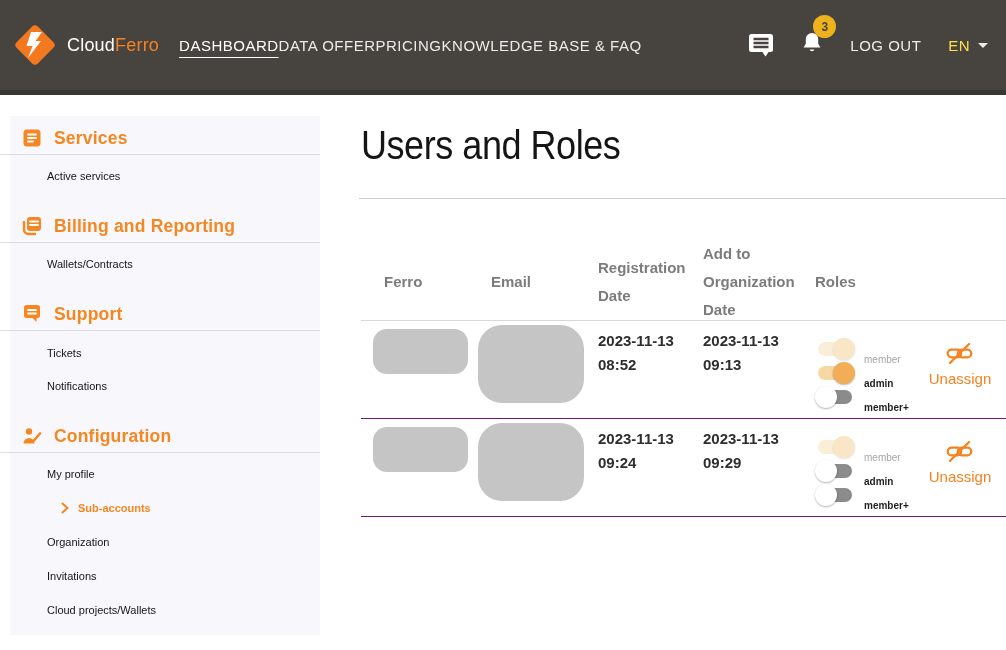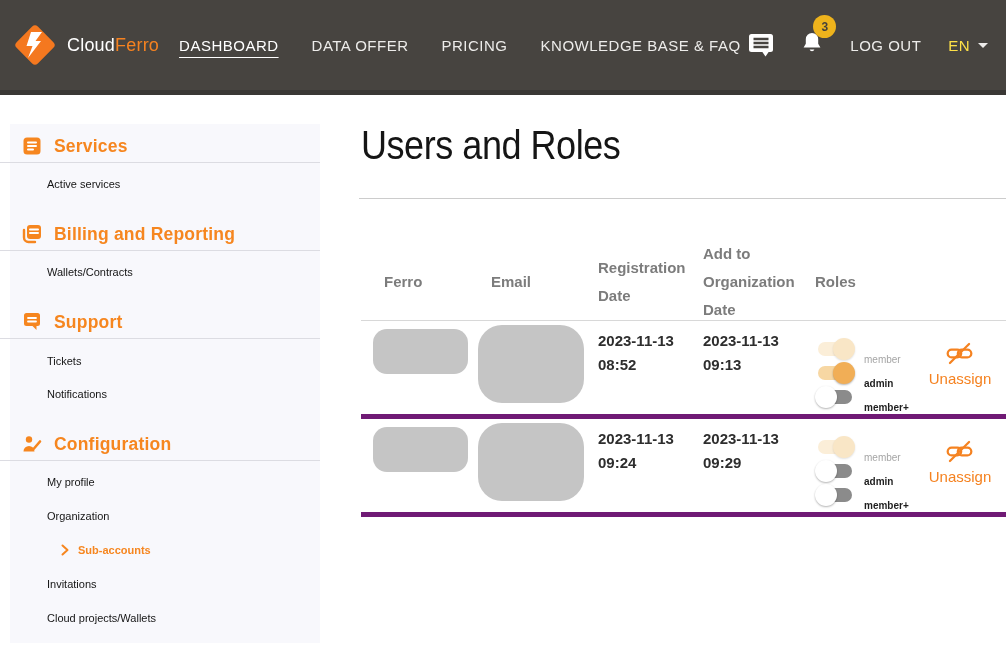--- a/index.html
+++ b/index.html
@@ -10,39 +10,39 @@
   }
   
   .topbar {
     position:absolute; top:0; left:0; width:1006px; height:95px;
     background:#474440; border-bottom:5px solid #3a3835;
     display:flex; align-items:center;
   }
   .brand { display:flex; align-items:center; gap:9px; margin-left:12px; cursor:pointer; }
   .brand-text { font-size:18px; font-weight:400; color:#ffffff; letter-spacing:.2px; }
   .brand-text .ferro { color:#f58220; }
-  .topnav { display:flex; gap:33px; margin-left:20px; }
+  .topnav { display:flex; margin-left:20px; }
   .nav-link {
     color:#edecea; font-size:15px; letter-spacing:.5px; text-decoration:none; cursor:pointer;
   }
   .nav-link.active { color:#ffffff; text-decoration:underline; text-underline-offset:6px; }
   .topbar-right { margin-left:auto; display:flex; align-items:center; gap:27px; margin-right:18px; }
   .icon-btn { cursor:pointer; display:flex; align-items:center; }
   .bell-wrap { position:relative; cursor:pointer; }
   .badge {
     position:absolute; top:-16px; right:-13px; width:23px; height:23px; border-radius:50%;
     background:#eeb31c; color:#45403a; font-size:12px; font-weight:700;
     display:flex; align-items:center; justify-content:center;
   }
   .logout { color:#edecea; font-size:15px; letter-spacing:.5px; cursor:pointer; text-decoration:none; }
   .lang { color:#fde047; font-size:15px; letter-spacing:.4px; display:flex; align-items:center; gap:8px; cursor:pointer; }
   .caret-down { width:0; height:0; border-left:5px solid transparent; border-right:5px solid transparent; border-top:5px solid #edecea; }
 
   
-  .sidebar { position:absolute; left:10px; top:124px; width:310px; background:#f8f8fc; padding-bottom:13px; }
+  .sidebar { position:absolute; left:10px; top:116px; width:310px; background:#f8f8fc; padding-bottom:13px; }
   .side-rule { border:none; border-top:1px solid #dcdce2; width:320px; margin:4px 0 0 -10px; }
   .side-header {
     display:flex; align-items:center; gap:12px; height:24px; margin:26px 0 0 12px;
     color:#f6861f; font-size:17.5px; font-weight:700; letter-spacing:.2px;
   }
   .side-header.first { margin-top:10px; }
   .side-item {
     display:block; height:24px; line-height:24px; margin:10px 0 0 37px;
     font-size:11px; color:#151515; text-decoration:none; cursor:pointer;
   }
@@ -61,21 +61,21 @@
     display:flex; align-items:center; height:122px; padding-top:44px;
     border-bottom:1px solid #d8d8d8;
     color:#7c7c7c; font-size:15px; font-weight:700; line-height:28px;
   }
   .c1 { width:107px; padding-left:23px; }
   .c2 { width:107px; padding-left:23px; }
   .c3 { width:105px; padding-left:23px; }
   .c4 { width:112px; padding-left:23px; }
   .c5 { width:106px; padding-left:23px; }
   .c6 { flex:1; }
-  .trow { display:flex; height:98px; border-bottom:5px solid #701a75; }
+  .trow { display:flex; height:98px; border-bottom:1px solid #701a75; }
   .cell-name { width:107px; padding:0; }
   .cell-email { width:107px; padding:0; }
   .blob { background:#c5c5c5; }
   .blob-name { width:95px; height:45px; border-radius:14px; margin:8px 0 0 12px; }
   .blob-email { width:106px; height:78px; border-radius:24px; margin:4px 0 0 10px; }
   .cell-date { padding-top:8px; font-size:15px; font-weight:700; color:#2e2e2e; line-height:24px; }
   .cell-roles { width:106px; padding-left:23px; padding-top:16px; }
   .toggle-row { display:flex; align-items:center; gap:9px; height:24px; }
   .role-label { font-size:10px; font-weight:700; color:#1e1e1e;margin-top:20px; }
   .switch { position:relative; width:40px; height:22px; flex:0 0 40px; cursor:pointer; }
@@ -170,27 +170,27 @@
   <div class="side-header">
     <svg width="20" height="20" viewBox="0 0 20 20">
       <circle cx="7" cy="5.5" r="3.2" fill="#f6861f"></circle>
       <path d="M1.5 17.5a5.5 5.5 0 0 1 11 0z" fill="#f6861f"></path>
       <path d="M12 14.5L18 7.5" stroke="#f6861f" stroke-width="2.6" stroke-linecap="round"></path>
     </svg>
     <span>Configuration</span>
   </div>
   <hr class="side-rule">
   <a class="side-item after-rule">My profile</a>
-  <a class="side-item">Organization</a>
   <a class="side-item sub">
     <svg width="10" height="12" viewBox="0 0 10 12">
       <path d="M2.5 1.5L7.5 6l-5 4.5" stroke="#f6861f" stroke-width="2" fill="none" stroke-linecap="round" stroke-linejoin="round"></path>
     </svg>
     <span>Sub-accounts</span>
   </a>
+  <a class="side-item">Organization</a>
   <a class="side-item">Invitations</a>
   <a class="side-item">Cloud projects/Wallets</a>
 </aside>
 
 <main class="main">
   <h1 class="page-title">Users and Roles</h1>
   <hr class="title-rule">
 
   <div class="thead">
     <div class="c1">Ferro</div>

